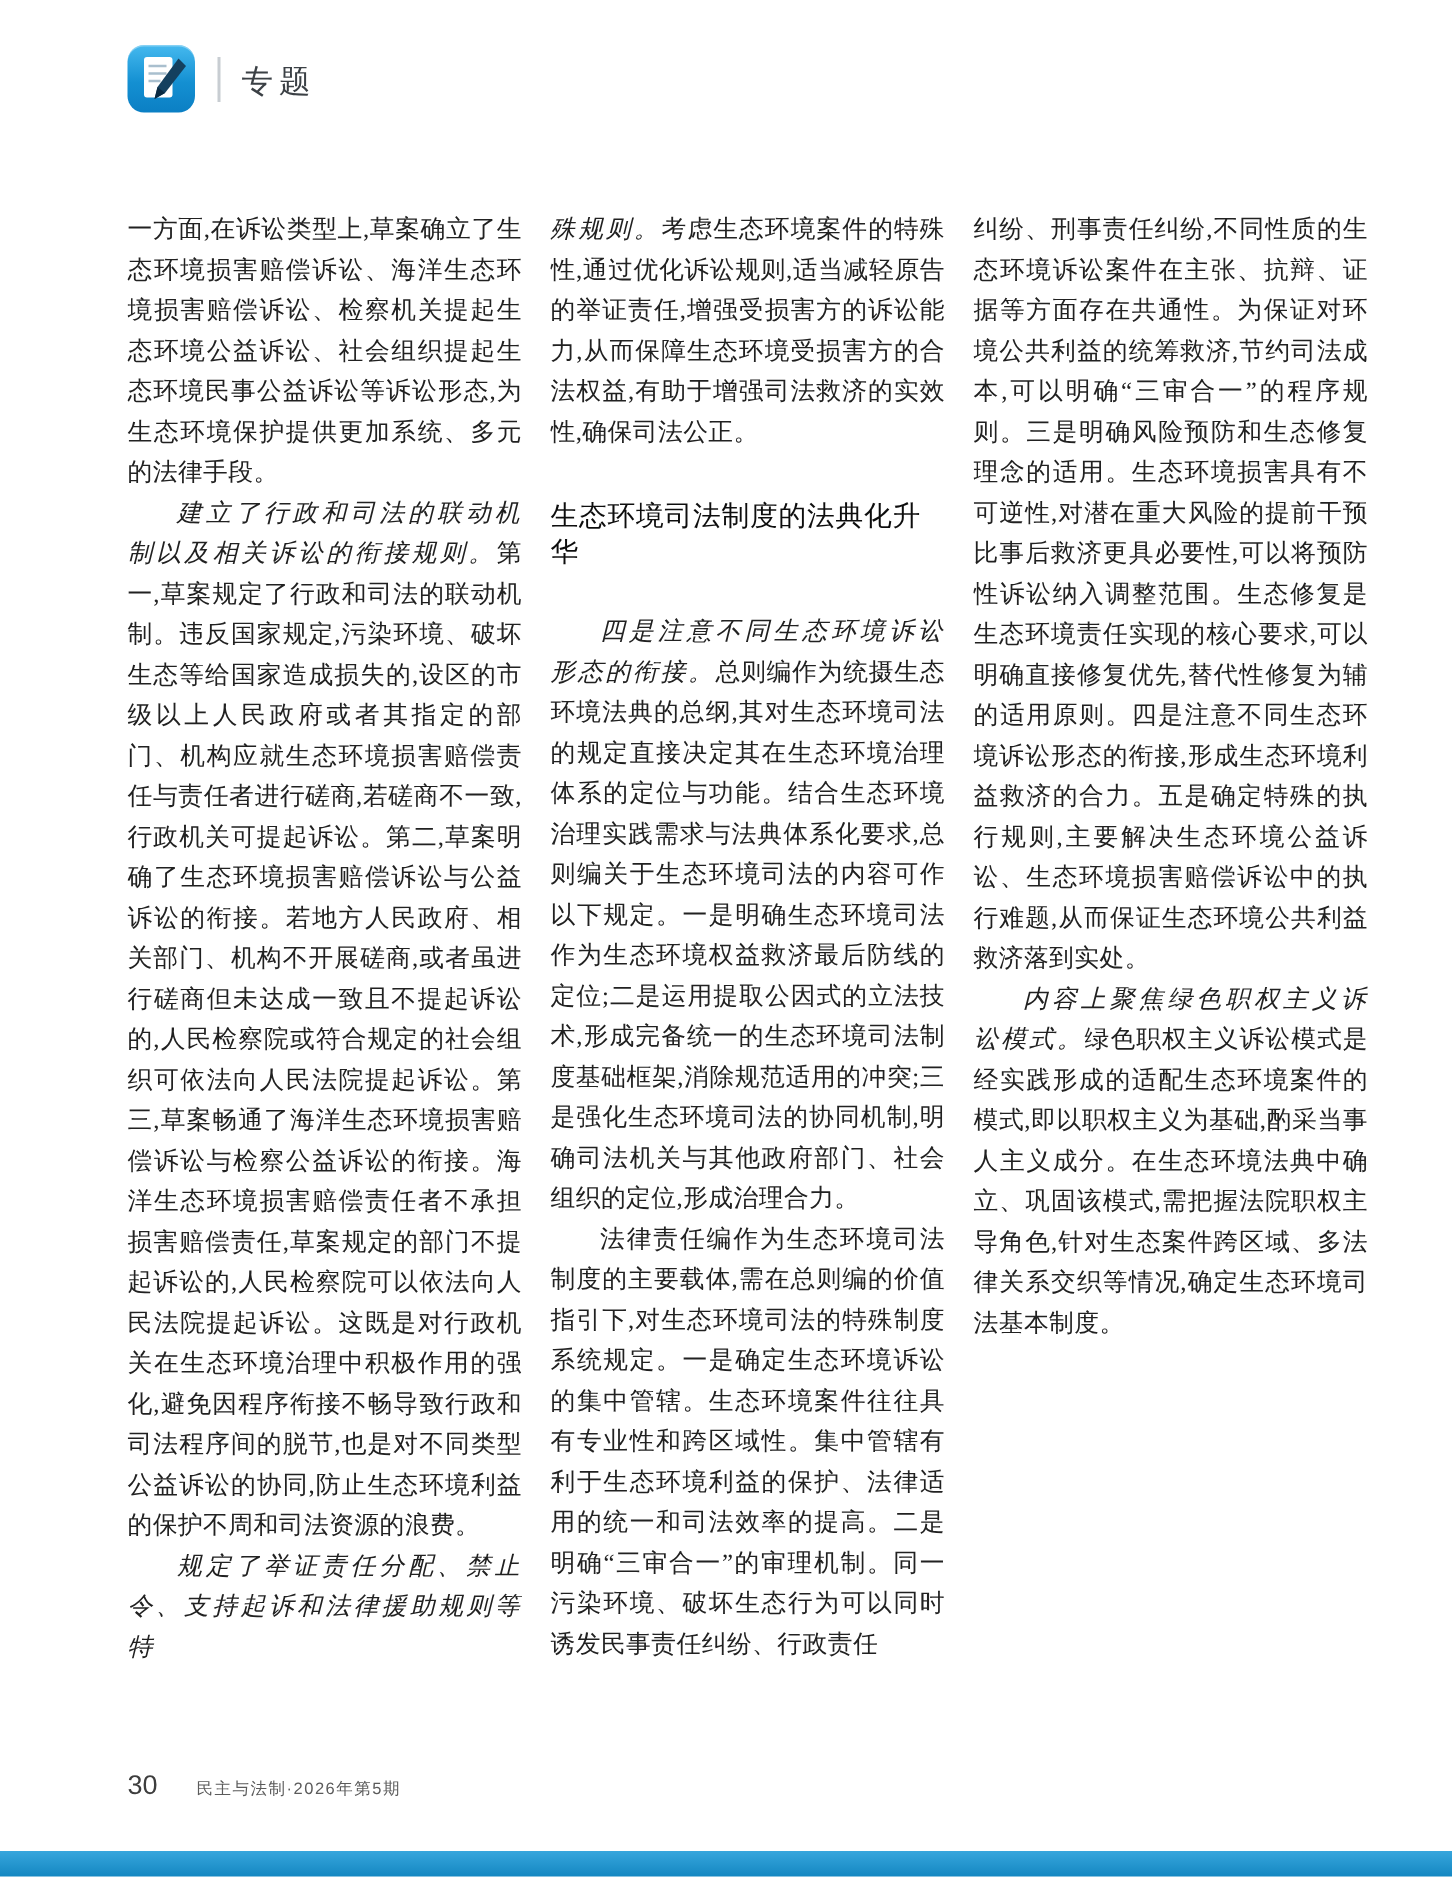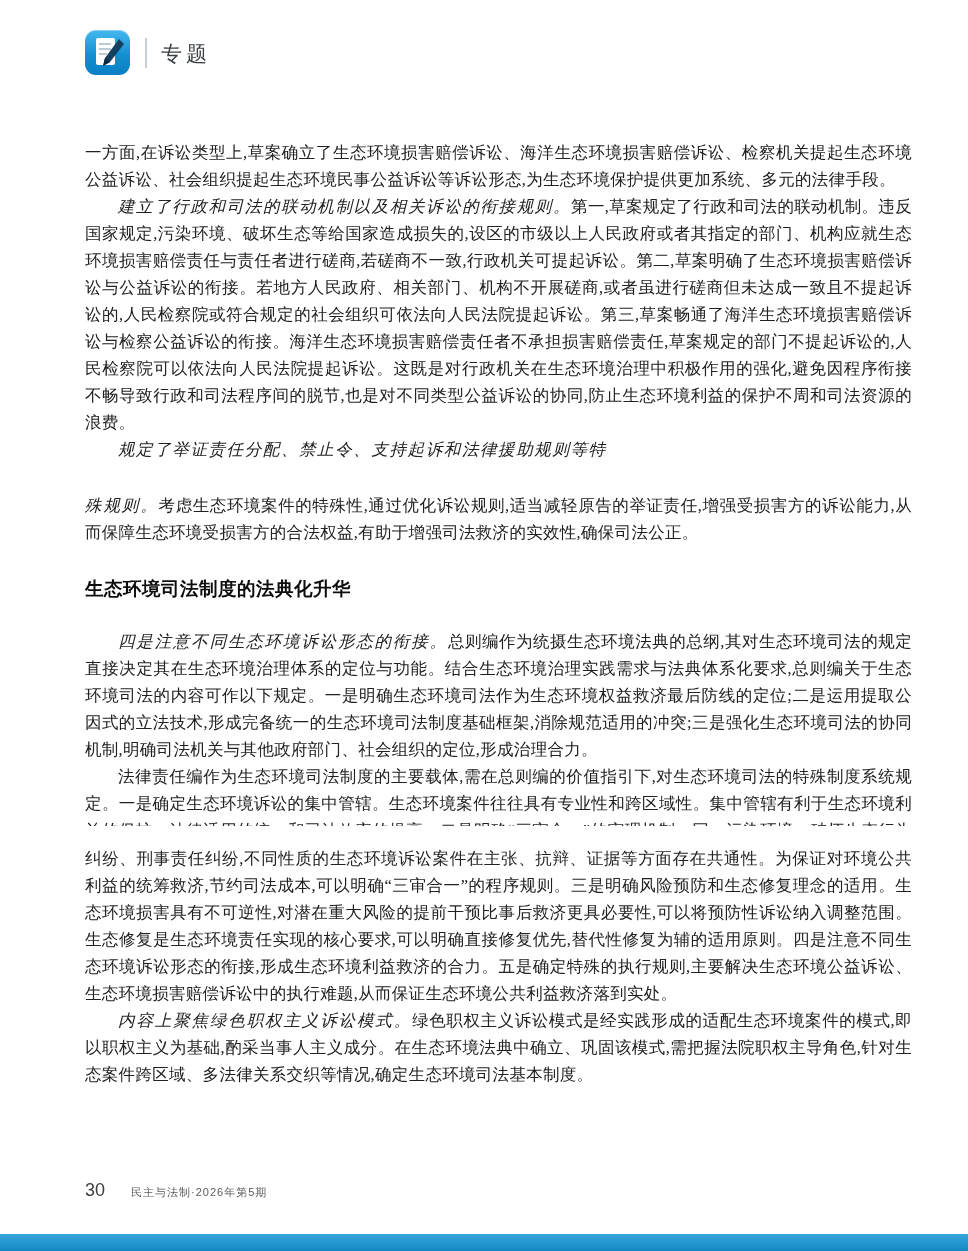--- a/index.html
+++ b/index.html
@@ -31,38 +31,37 @@
     font-family: "Liberation Sans", "DejaVu Sans", sans-serif;
     font-size: 21px; color: #3b4045; letter-spacing: 4px;
     padding-top: 2px;
   }
 
   
   .columns {
     position: absolute; top: 139px; left: 85px; right: 56px; bottom: 72px;
     display: flex; gap: 19px;
     overflow: hidden;
-    flex-direction: column;
   }
   .col { flex: 1 1 0; min-width: 0; overflow: hidden; }
   .para {
     margin: 0;
     font-size: 16.5px; line-height: 27px;
     color: #212121;
     text-align: justify;
     letter-spacing: 0.3px;
   }
   .para.indent { text-indent: 2em; }
   .lead {
     font-style: italic;
     letter-spacing: 1.6px;
   }
   .col-heading {
     font-family: "Liberation Sans", "DejaVu Sans", sans-serif;
-    font-weight: 700;
+    font-weight: 400;
     font-size: 18.5px; line-height: 24px;
     color: #0d0d0d;
     margin: 31px 0 27px 0;
     letter-spacing: 0.5px;
   }
 
   
   .page-footer {
     position: absolute; left: 85px; top: 1180px;
     display: flex; align-items: baseline;

